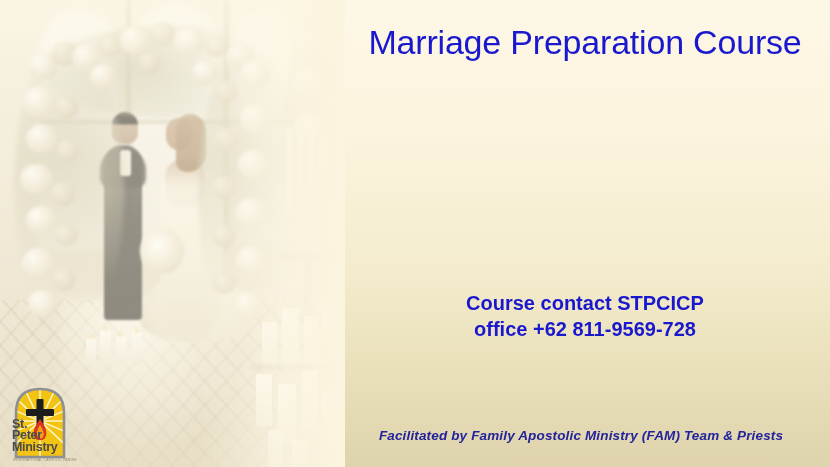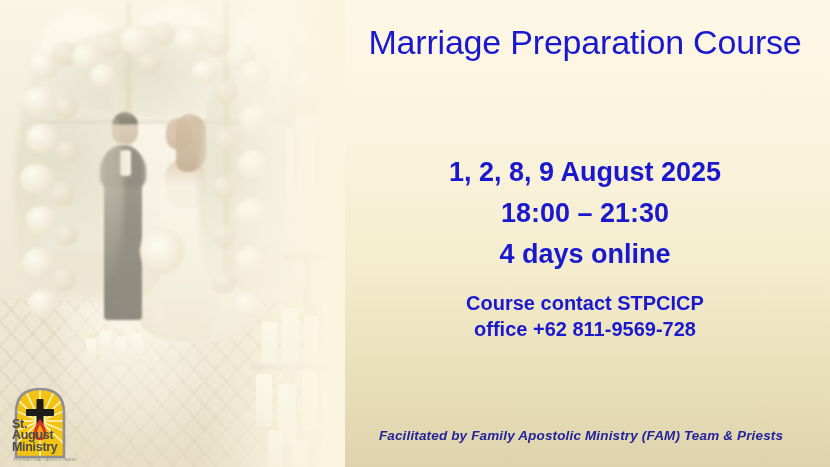--- a/index.html
+++ b/index.html
@@ -446,37 +446,32 @@
         <rect x="16" y="26" width="28" height="7" rx="1"></rect>
       </g>
 
       <g>
         <path d="M30 36 C24 44 22 50 25 55 C27 58 33 58 35 55 C38 50 36 44 30 36 Z" fill="#d8361f"></path>
         <path d="M30 42 C27 47 26 51 28 54 C29 56 32 56 33 54 C35 51 33 47 30 42 Z" fill="#f2a017"></path>
       </g>
     </svg>
     <div class="logo-text">
       <div>St.</div>
-      <div>August</div>
+      <div>Peter</div>
       <div>Ministry</div>
     </div>
     <div class="logo-sub">INTERNATIONAL CATHOLIC PARISH</div>
   </div>
 
   <div id="content">
 
     <div id="title">
       <div>Marriage Preparation Course</div>
     </div>
 
-    <div id="dates">
-      <div>1, 2, 8, 9 August 2025</div>
-      <div>18:00 – 21:30</div>
-      <div>4 days online</div>
-    </div>
 
     <div id="contact">
       <div>Course contact STPCICP</div>
       <div>office  +62 811-9569-728</div>
     </div>
 
 
     <div id="footer">Facilitated by Family Apostolic Ministry (FAM) Team &amp; Priests</div>
   </div>
 

